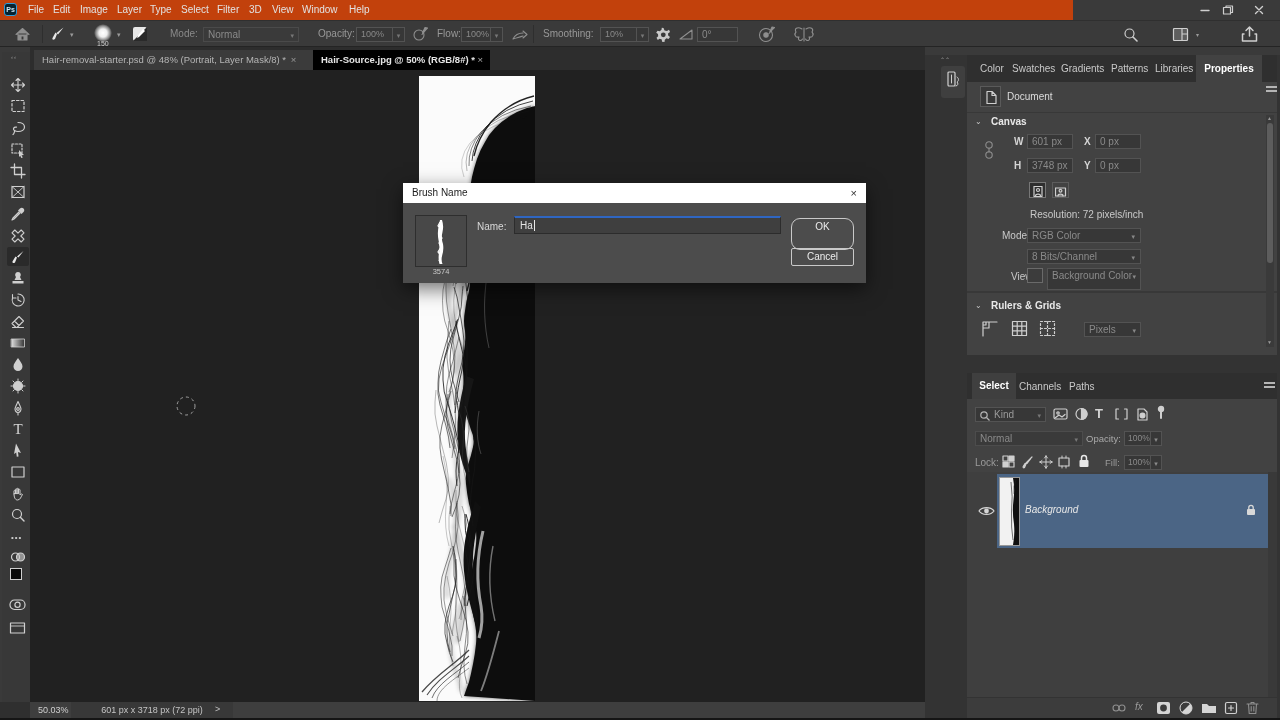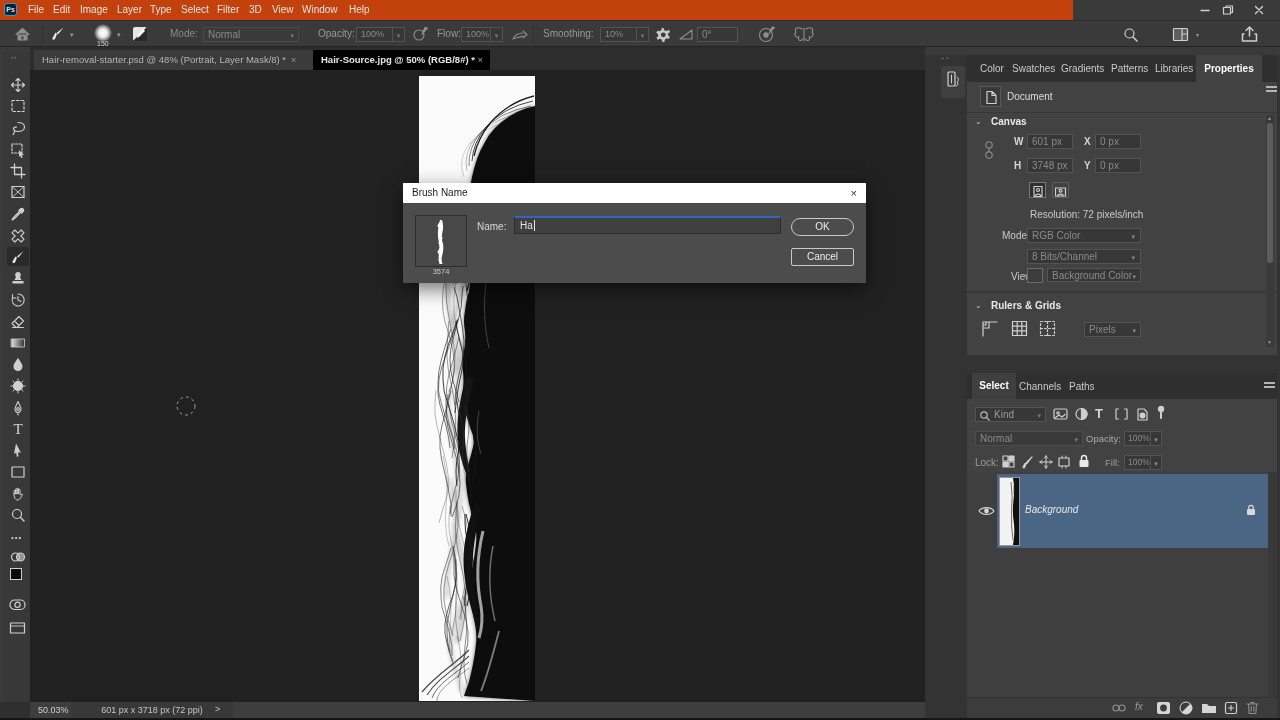--- a/index.html
+++ b/index.html
@@ -371,21 +371,21 @@
         <circle cx="5.5" cy="3.8" r="1.4"></circle>
         <path d="M3,9 C3,6.6 8,6.6 8,9"></path>
       </svg>
   </div>
   <div class="a" style="left:63px;top:154px;color:#c9c9c9;font-size:10px">Resolution: 72 pixels/inch</div>
   <div class="a lbl" style="left:35px;top:175px;color:#c9c9c9">Mode</div>
   <div class="a fld" style="left:60px;top:173px;width:114px;height:15px">RGB Color<span class="a" style="right:5px;top:1px;font-size:7px;color:#888">▾</span></div>
   <div class="a fld" style="left:60px;top:194px;width:114px;height:15px">8 Bits/Channel<span class="a" style="right:5px;top:1px;font-size:7px;color:#888">▾</span></div>
   <div class="a lbl" style="left:44px;top:216px;color:#c9c9c9">View</div>
   <div class="a" style="left:60px;top:213px;width:16px;height:15px;background:#3c3c3c;border:1px solid #6a6a6a"></div>
-  <div class="a fld" style="left:80px;top:213px;width:94px;height:14px">Background Color<span class="a" style="right:4px;top:1px;font-size:7px;color:#888">▾</span></div>
+  <div class="a fld" style="left:80px;top:213px;width:94px;height:22px">Background Color<span class="a" style="right:4px;top:1px;font-size:7px;color:#888">▾</span></div>
   <div class="a" style="left:0;top:236px;width:310px;height:2px;background:#383838"></div>
   <div class="a" style="left:8px;top:246px;color:#c9c9c9;font-size:8px">⌄</div>
   <div class="a hdr" style="left:24px;top:245px">Rulers &amp; Grids</div>
   <svg class="a t" style="left:14px;top:265px" width="18" height="18">
       <path d="M2,2 H16 M2,2 V16 M2,2 H8 V8 H2 Z M5,2 V5 M2,5 H5"></path>
     </svg>
   <svg class="a t" style="left:44px;top:265px" width="18" height="18">
       <rect x="1.5" y="1.5" width="14" height="14"></rect>
       <path d="M6.2,1.5 V15.5 M10.8,1.5 V15.5 M1.5,6.2 H15.5 M1.5,10.8 H15.5"></path>
     </svg>
@@ -513,16 +513,16 @@
   <div class="a" style="left:0;top:20px;width:463px;height:80px;background:#4c4c4c">
     <div class="a" style="left:12px;top:12px;width:52px;height:52px;border:1px solid #2e2e2e;background:#484848">
       <svg width="52" height="52">
           <path d="M26,4 Q28,10 26.5,16 Q25,22 27,28 Q28,34 26,40 Q25,44 26.5,48 L23.5,48 Q22,43 23,37 Q24,30 22.5,24 Q21,16 23,9 L24,4 Z" fill="#fff"></path>
           <path d="M24,6 L22,10 L25,13 L23,18 L26,22 L23,27 L25,31 L22,36 L25,40 L23,45" stroke="#fff" stroke-width="1.2" fill="none"></path>
         </svg>
     </div>
     <div class="a" style="left:12px;top:64px;width:52px;text-align:center;color:#c9c9c9;font-size:7.5px">3574</div>
     <div class="a" style="left:74px;top:18px;color:#d8d8d8;font-size:10px">Name:</div>
     <div class="a" style="left:111px;top:13px;width:267px;height:18px;background:#3f3f3f;border:1px solid #2c2c2c;border-top:2px solid #2f66c2;color:#e4e4e4;font-size:10px;line-height:15px;padding-left:5px">Ha<span style="border-left:1px solid #e8e8e8;margin-left:1px"></span></div>
-    <div class="a" style="left:388px;top:15px;width:63px;height:18px;border:1.5px solid #c9c9c9;border-radius:9px;color:#ececec;font-size:10px;text-align:center;line-height:16px">OK</div>
+    <div class="a" style="left:388px;top:15px;width:63px;height:32px;border:1.5px solid #c9c9c9;border-radius:9px;color:#ececec;font-size:10px;text-align:center;line-height:16px">OK</div>
     <div class="a" style="left:388px;top:45px;width:63px;height:18px;border:1.5px solid #c9c9c9;border-radius:2px;color:#ececec;font-size:10px;text-align:center;line-height:16px">Cancel</div>
   </div>
 </div>
 
 </body></html>

